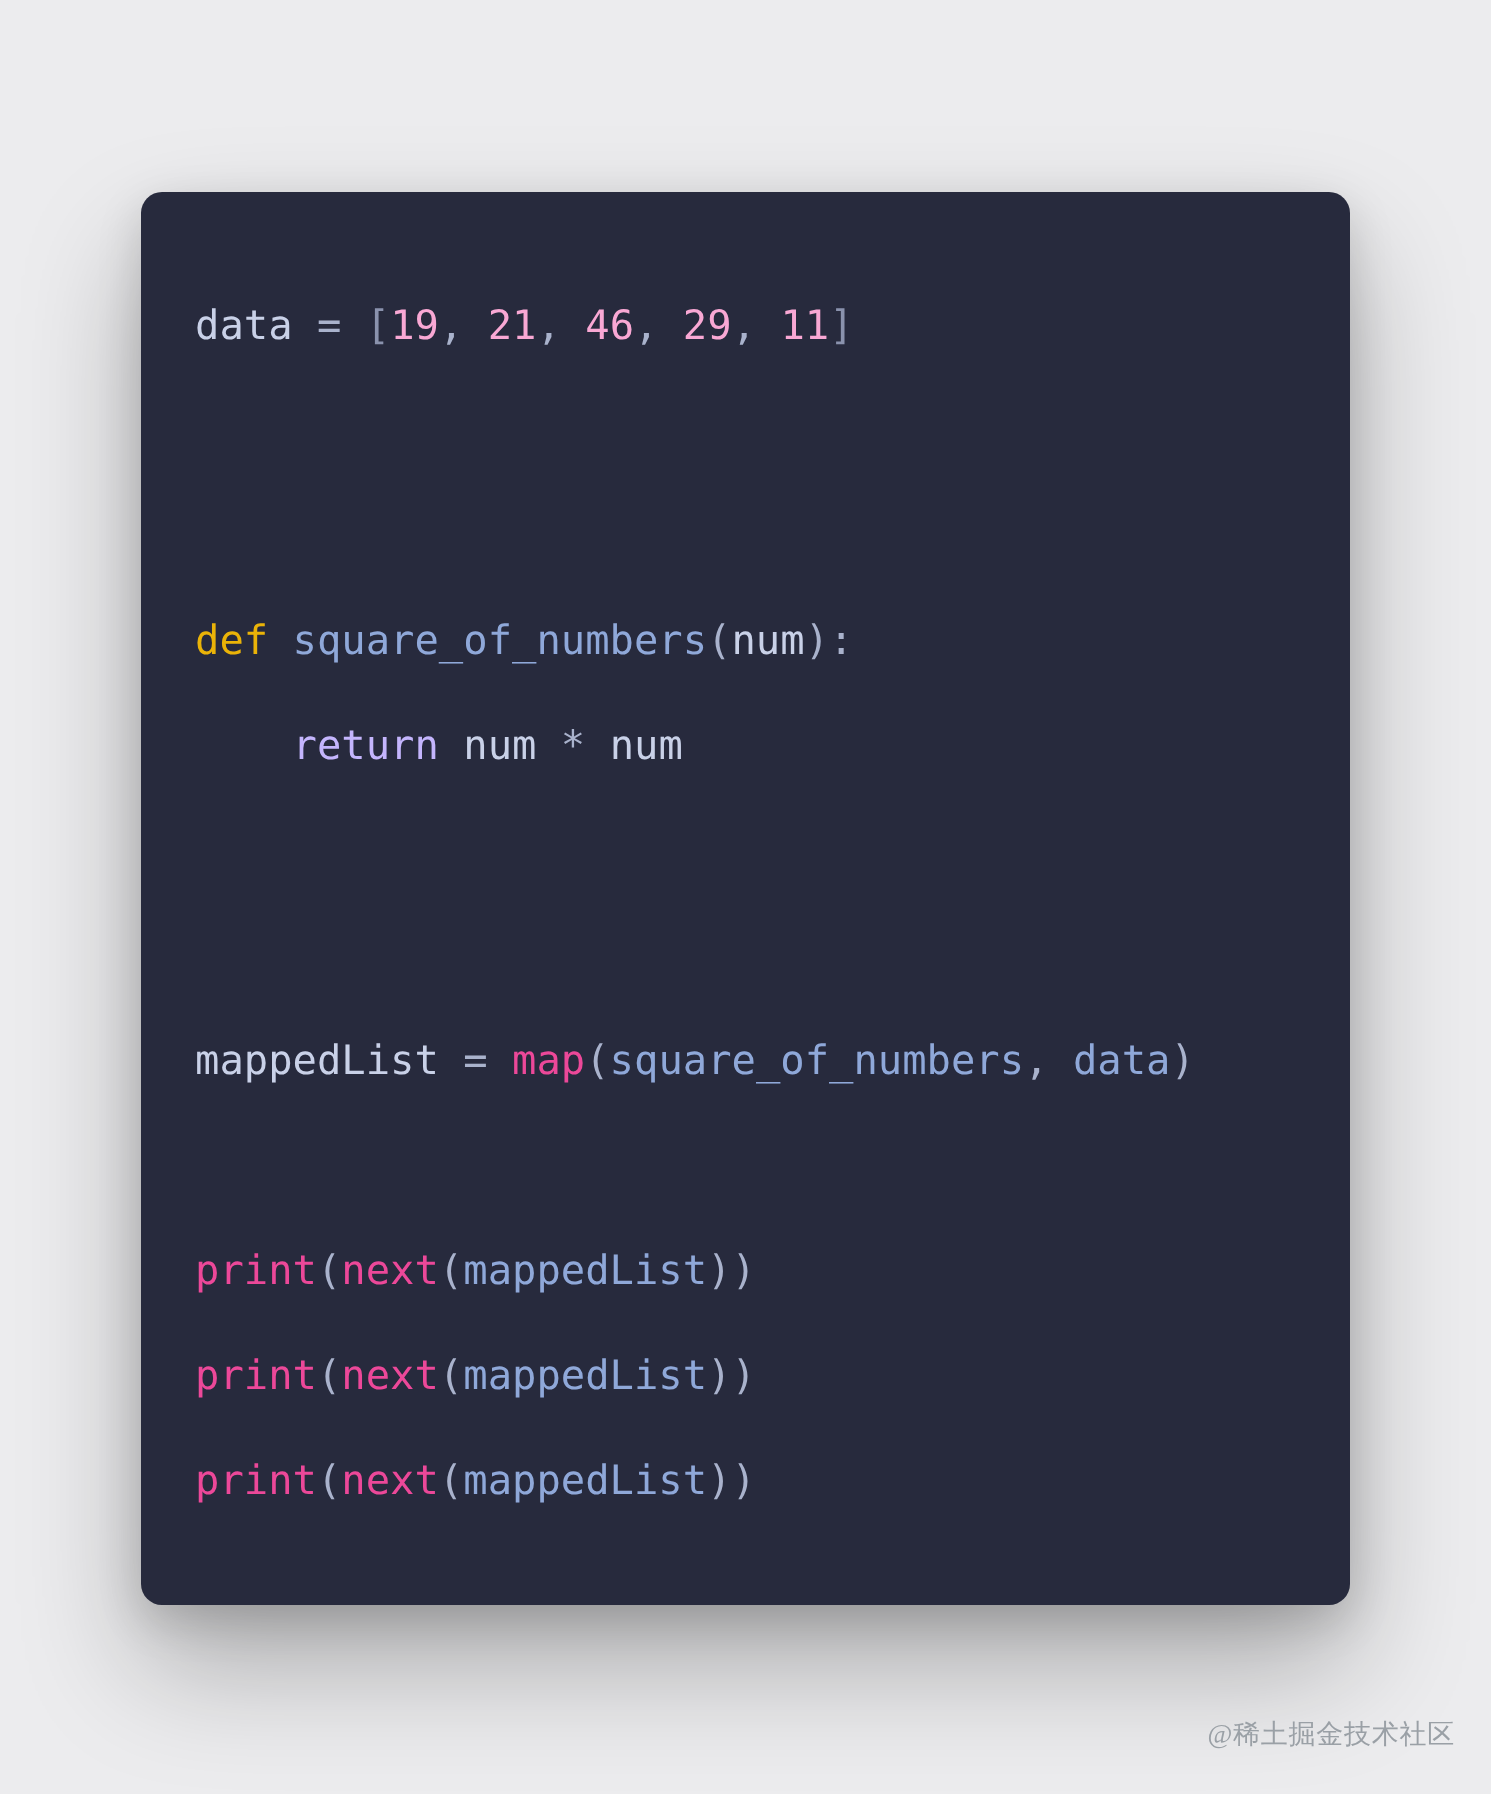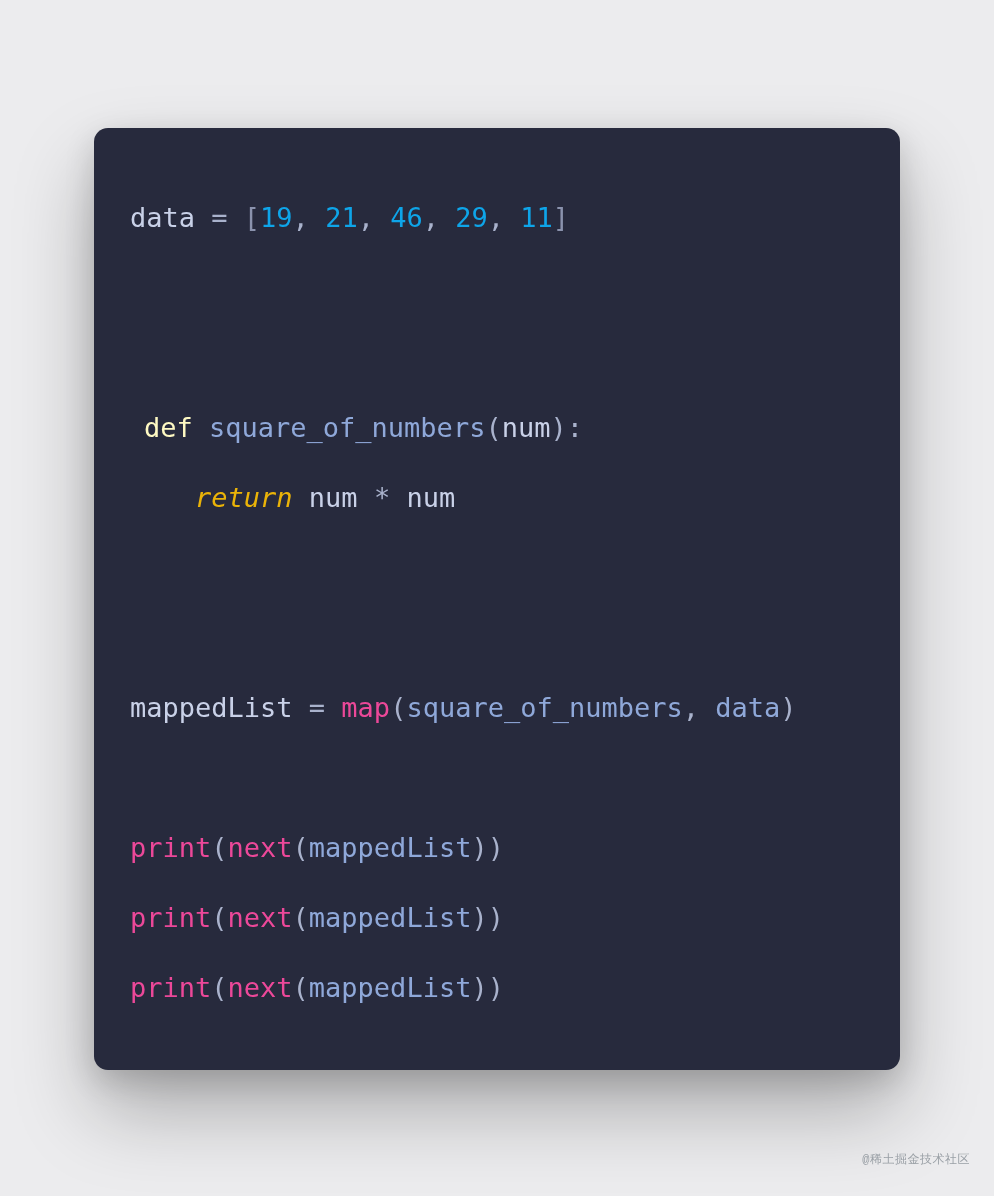--- a/index.html
+++ b/index.html
@@ -27,34 +27,34 @@
     font-family: inherit;
     font-size: 27px;
     line-height: 68px;
     color: #c9d1e8;
     white-space: pre;
   }
   .tok-var   { color: #c9d1e8; }
   .tok-op    { color: #a9b2cc; }
   .tok-punc  { color: #a9b2cc; }
   .tok-br    { color: #8a92ad; }
-  .tok-num   { color: #0ea5e9; }
-  .tok-kw    { color: #fef9c3; margin-left: 14px; }            
-  .tok-ret   { color: #eab308; font-style: italic; } 
+  .tok-num   { color: #f9a8d4; }
+  .tok-kw    { color: #eab308; }            
+  .tok-ret   { color: #c4b5fd; } 
   .tok-fn    { color: #8fa8d9; }            
   .tok-call  { color: #ec4899; }            
   .tok-param { color: #c9d1e8; }
   .tok-ident { color: #8fa8d9; }
   .watermark {
     position: absolute;
     right: 24px;
     bottom: 28px;
     color: #9aa0a6;
-    font-family: Liberation Mono, monospace;
-    font-size: 12px;
+    font-family: Liberation Serif, serif;
+    font-size: 18px;
     letter-spacing: 0.5px;
   }
 </style>
 </head>
 <body>
 
 <div class="card">
   <pre><code id="code-target"><span class="tok-var">data</span><span> </span><span class="tok-op">=</span><span> </span><span class="tok-br">[</span><span class="tok-num">19</span><span class="tok-punc">,</span><span> </span><span class="tok-num">21</span><span class="tok-punc">,</span><span> </span><span class="tok-num">46</span><span class="tok-punc">,</span><span> </span><span class="tok-num">29</span><span class="tok-punc">,</span><span> </span><span class="tok-num">11</span><span class="tok-br">]</span>
 
 

